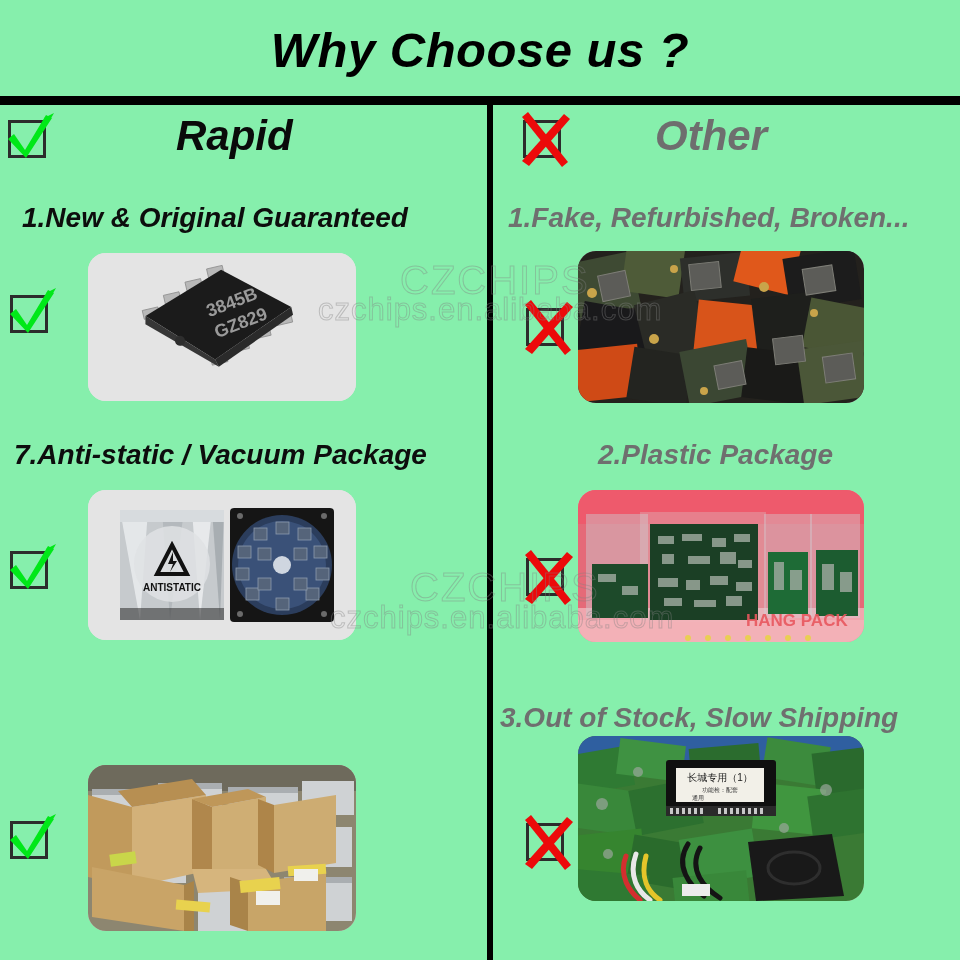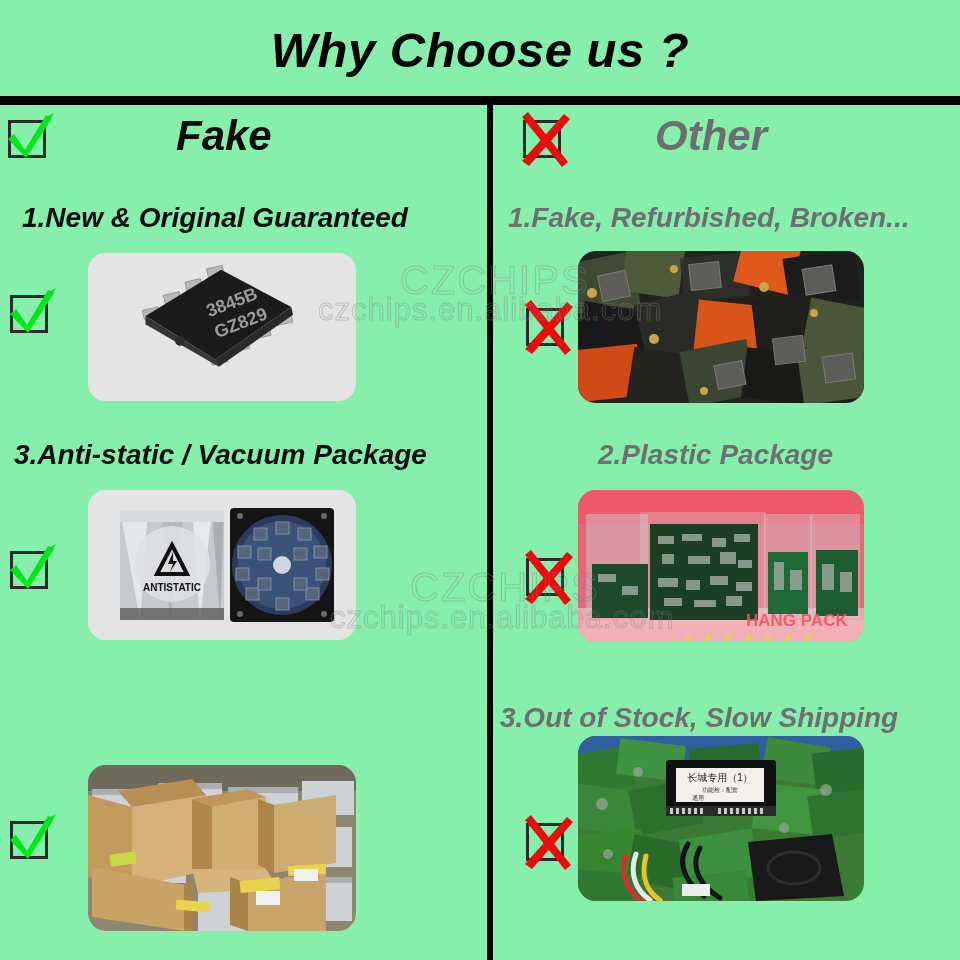--- a/index.html
+++ b/index.html
@@ -135,21 +135,21 @@
   <div class="hbar"></div>
   <div class="vbar"></div>
 
   <div class="mark" style="left:4px; top:112px;">
     <div class="box"></div>
     <svg viewBox="0 0 52 52">
       <path d="M4 27 L10 22 L21 38 L42 3 L48 6 L22 46 Z" fill="#00e818"></path>
       <path d="M40 6 L50 1 L46 8 Z" fill="#00e818"></path>
     </svg>
   </div>
-  <div class="col-head ours">Fake</div>
+  <div class="col-head ours">Rapid</div>
 
   <div class="mark" style="left:519px; top:112px;">
     <div class="box"></div>
     <svg viewBox="0 0 52 52">
       <path d="M3 5 L9 0 L49 50 L43 55 Z" fill="#ec0a0a"></path>
       <path d="M45 2 L51 7 L10 54 L3 49 Z" fill="#ec0a0a"></path>
     </svg>
   </div>
   <div class="col-head other">Other</div>
 
@@ -234,21 +234,21 @@
             <circle cx="96" cy="18" r="4"></circle>
           <circle cx="186" cy="36" r="5"></circle>
             <circle cx="76" cy="88" r="5"></circle>
           <circle cx="126" cy="140" r="4"></circle>
             <circle cx="236" cy="62" r="4"></circle>
         </g>
       </g>
     </svg>
   </div>
 
-  <div class="row-label good" style="left:14px; top:437px;">3.Anti-static / Vacuum Package</div>
+  <div class="row-label good" style="left:14px; top:437px;">7.Anti-static / Vacuum Package</div>
   <div class="row-label bad" style="left:598px; top:437px;">2.Plastic Package</div>
 
   <div class="mark" style="left:6px; top:543px;">
     <div class="box"></div>
     <svg viewBox="0 0 52 52">
       <path d="M4 27 L10 22 L21 38 L42 3 L48 6 L22 46 Z" fill="#00e818"></path>
       <path d="M40 6 L50 1 L46 8 Z" fill="#00e818"></path>
     </svg>
   </div>
 

